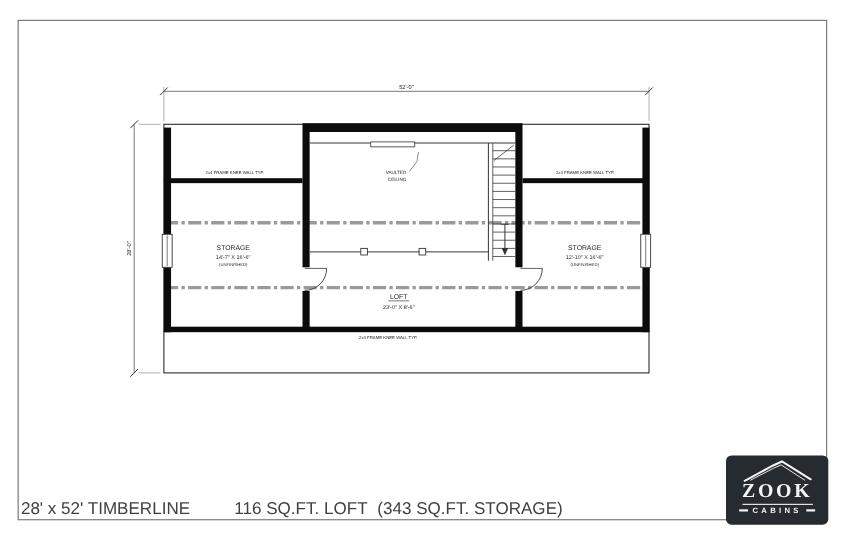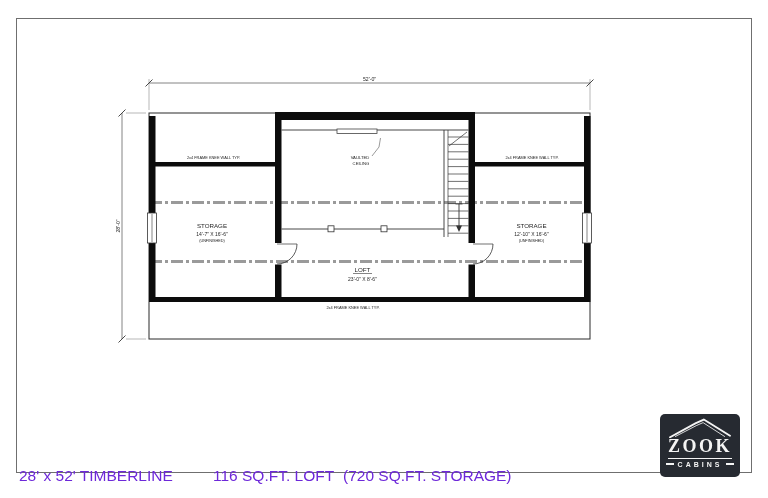--- a/index.html
+++ b/index.html
@@ -3,26 +3,26 @@
 <meta charset="utf-8">
 <style>
   html,body{margin:0;padding:0;background:#ffffff;}
   .page{position:relative;width:768px;height:498px;background:#ffffff;overflow:hidden;
         font-family:"Liberation Sans",sans-serif;}
   .sheet-border{position:absolute;left:16px;top:18px;width:736px;height:455px;
         border:1.5px solid #6f6f6f;box-sizing:border-box;}
   .plan-svg{position:absolute;left:0;top:0;width:768px;height:498px;}
   svg text{font-family:"Liberation Sans",sans-serif;fill:#1f1f1f;}
 
-  .footer-text{position:absolute;top:454px;font-size:15.5px;color:#6d28d9;white-space:nowrap;margin-top:13px;}
+  .footer-text{position:absolute;top:454px;font-size:15.5px;color:#404040;white-space:nowrap;}
   .footer-model{left:19px;}
   .footer-loft{left:213px;}
   .footer-storage{left:343px;}
 
-  .logo{position:absolute;left:660px;top:414px;width:80px;height:63px;background:#262a31;
+  .logo{position:absolute;left:660px;top:414px;width:93px;height:63px;background:#262a31;
         border-radius:5px;display:flex;flex-direction:column;align-items:center;
         padding-top:4px;box-sizing:border-box;}
   .logo-roof{width:66px;height:20px;display:block;}
   .logo-brand{color:#f4f4f4;font-family:"Liberation Serif",serif;font-weight:700;
         font-size:18px;letter-spacing:2.5px;line-height:18px;margin-top:-1px;}
   .logo-rule{width:64px;height:1.2px;background:#f4f4f4;margin:2.5px 0 2px 0;}
   .logo-sub-row{display:flex;align-items:center;gap:4px;}
   .logo-dash{width:8px;height:1.5px;background:#f4f4f4;display:inline-block;}
   .logo-sub{color:#f4f4f4;font-size:7px;font-weight:700;letter-spacing:3px;}
 </style>
@@ -142,21 +142,21 @@
       <path d="M372,156 L379,147 L380.5,138" fill="none" stroke="#555" stroke-width="0.6"></path>
 
       <text x="213.5" y="158.5" font-size="3.9" text-anchor="middle" fill="#444">2x4 FRAME KNEE WALL TYP.</text>
       <text x="532" y="158.5" font-size="3.9" text-anchor="middle" fill="#444">2x4 FRAME KNEE WALL TYP.</text>
       <text x="353" y="308.5" font-size="3.9" text-anchor="middle" fill="#444">2x4 FRAME KNEE WALL TYP.</text>
     </g>
   </svg>
 
   <div class="footer-text footer-model">28' x 52' TIMBERLINE</div>
   <div class="footer-text footer-loft">116 SQ.FT. LOFT</div>
-  <div class="footer-text footer-storage">(720 SQ.FT. STORAGE)</div>
+  <div class="footer-text footer-storage">(343 SQ.FT. STORAGE)</div>
 
   <div class="logo">
     <svg class="logo-roof" viewBox="0 0 84 26">
       <path d="M3,25 L36,7 L47,2 L81,23" fill="none" stroke="#f4f4f4" stroke-width="2.4" stroke-linecap="round"></path>
       <path d="M10,24 L37,10 L46,6 L74,24" fill="none" stroke="#f4f4f4" stroke-width="1.1" stroke-linecap="round"></path>
     </svg>
     <div class="logo-brand">ZOOK</div>
     <div class="logo-rule"></div>
     <div class="logo-sub-row">
       <span class="logo-dash"></span>

